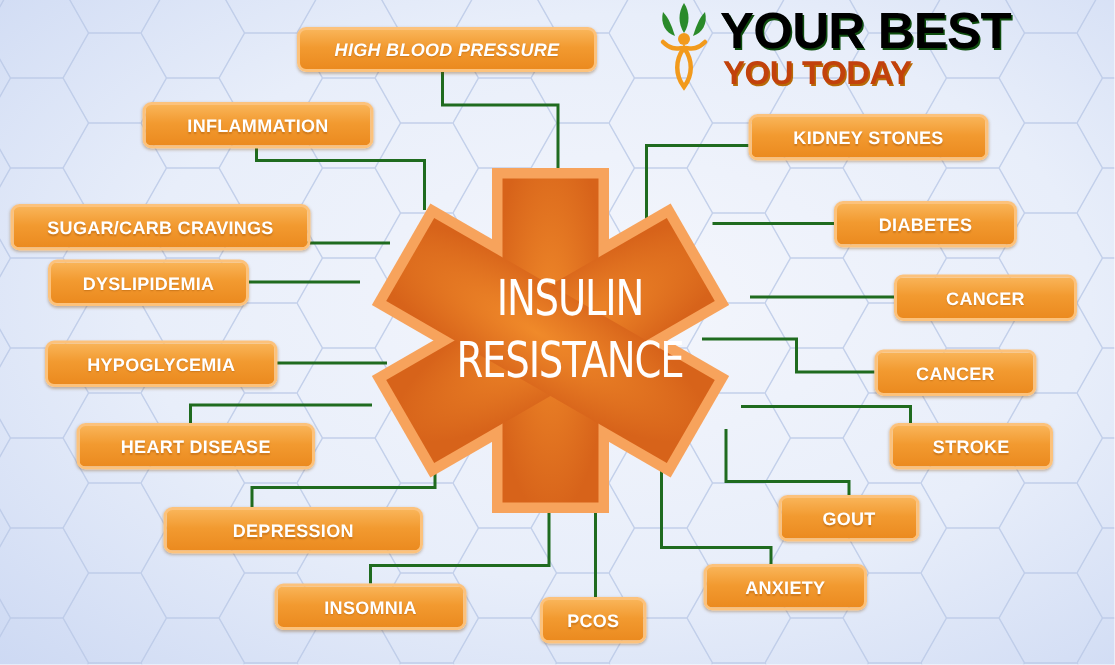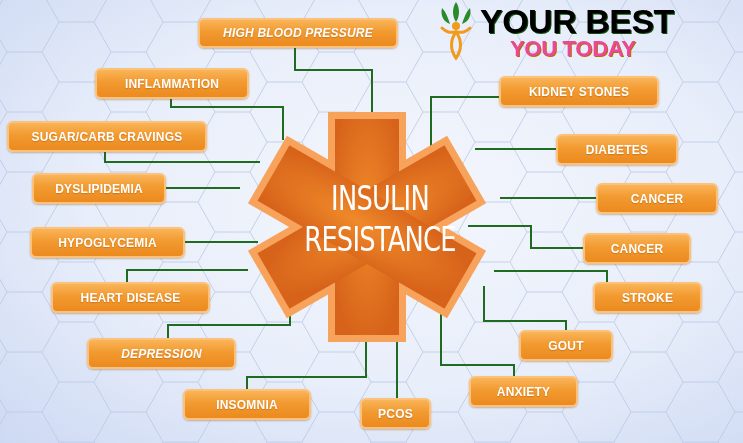--- a/index.html
+++ b/index.html
@@ -30,23 +30,23 @@
   .logo {
     position: absolute; left: 432px; top: 2px; width: 300px; height: 60px;
   }
   .logo-line1 {
     position: absolute; left: 48px; top: 0px;
     font-family: "Liberation Sans", sans-serif; font-weight: bold;
     font-size: 34px; color: #000000; letter-spacing: -0.5px;
     text-shadow: 1px 1px 0 #0e4d0e;
   }
   .logo-line2 {
-    position: absolute; left: 78px; top: 34px;
+    position: absolute; left: 50px; top: 34px;
     font-family: "Liberation Sans", sans-serif; font-weight: bold;
-    font-size: 22px; color: #ec4899; letter-spacing: -0.3px;
+    font-size: 22px; color: #c2410c; letter-spacing: -0.3px;
     text-shadow: 1px 1px 0 #b86a08;
   }
   .logo-icon { position: absolute; left: 0; top: 0; width: 48px; height: 60px; }
 </style>
 </head>
 <body>
 
 <svg id="bg-svg" viewBox="0 0 743 443" xmlns="http://www.w3.org/2000/svg">
   <defs>
     <pattern id="hex" width="104" height="60" patternUnits="userSpaceOnUse" x="-10" y="-8">
@@ -119,25 +119,25 @@
     <circle cx="24" cy="24" r="4" fill="#f29a1c"></circle>
     <path d="M10 26 C16 32 20 30 24 30 C28 30 32 32 38 26" fill="none" stroke="#f29a1c" stroke-width="3" stroke-linecap="round"></path>
     <path d="M24 30 C18 38 18 48 24 56 C30 48 30 38 24 30 Z" fill="none" stroke="#f29a1c" stroke-width="3"></path>
   </svg>
   <div class="logo-line1">YOUR BEST</div>
   <div class="logo-line2">YOU TODAY</div>
 </div>
 
 <div class="box" style="left:198px;top:18px;width:200px;height:30px;font-style:italic;">HIGH BLOOD PRESSURE</div>
 <div class="box" style="left:95px;top:68px;width:154px;height:31px;">INFLAMMATION</div>
-<div class="box" style="left:7px;top:121px;width:200px;height:31px;">SUGAR/CARB CRAVINGS</div>
+<div class="box" style="left:7px;top:136px;width:200px;height:31px;">SUGAR/CARB CRAVINGS</div>
 <div class="box" style="left:32px;top:173px;width:134px;height:31px;">DYSLIPIDEMIA</div>
 <div class="box" style="left:30px;top:227px;width:155px;height:31px;">HYPOGLYCEMIA</div>
 <div class="box" style="left:51px;top:282px;width:159px;height:31px;">HEART DISEASE</div>
-<div class="box" style="left:87px;top:338px;width:149px;height:31px;font-style:italic;">DEPRESSION</div>
+<div class="box" style="left:109px;top:338px;width:173px;height:31px;">DEPRESSION</div>
 <div class="box" style="left:183px;top:389px;width:128px;height:31px;">INSOMNIA</div>
 <div class="box" style="left:360px;top:398px;width:71px;height:31px;">PCOS</div>
 <div class="box" style="left:457px;top:376px;width:109px;height:31px;margin-left:12px;">ANXIETY</div>
 <div class="box" style="left:519px;top:330px;width:94px;height:31px;">GOUT</div>
 <div class="box" style="left:553px;top:282px;width:109px;height:31px;margin-left:40px;">STROKE</div>
 <div class="box" style="left:583px;top:233px;width:108px;height:31px;text-align:right;">CANCER</div>
 <div class="box" style="left:596px;top:183px;width:122px;height:31px;">CANCER</div>
 <div class="box" style="left:556px;top:134px;width:122px;height:31px;">DIABETES</div>
 <div class="box" style="left:499px;top:76px;width:160px;height:31px;">KIDNEY STONES</div>
 

